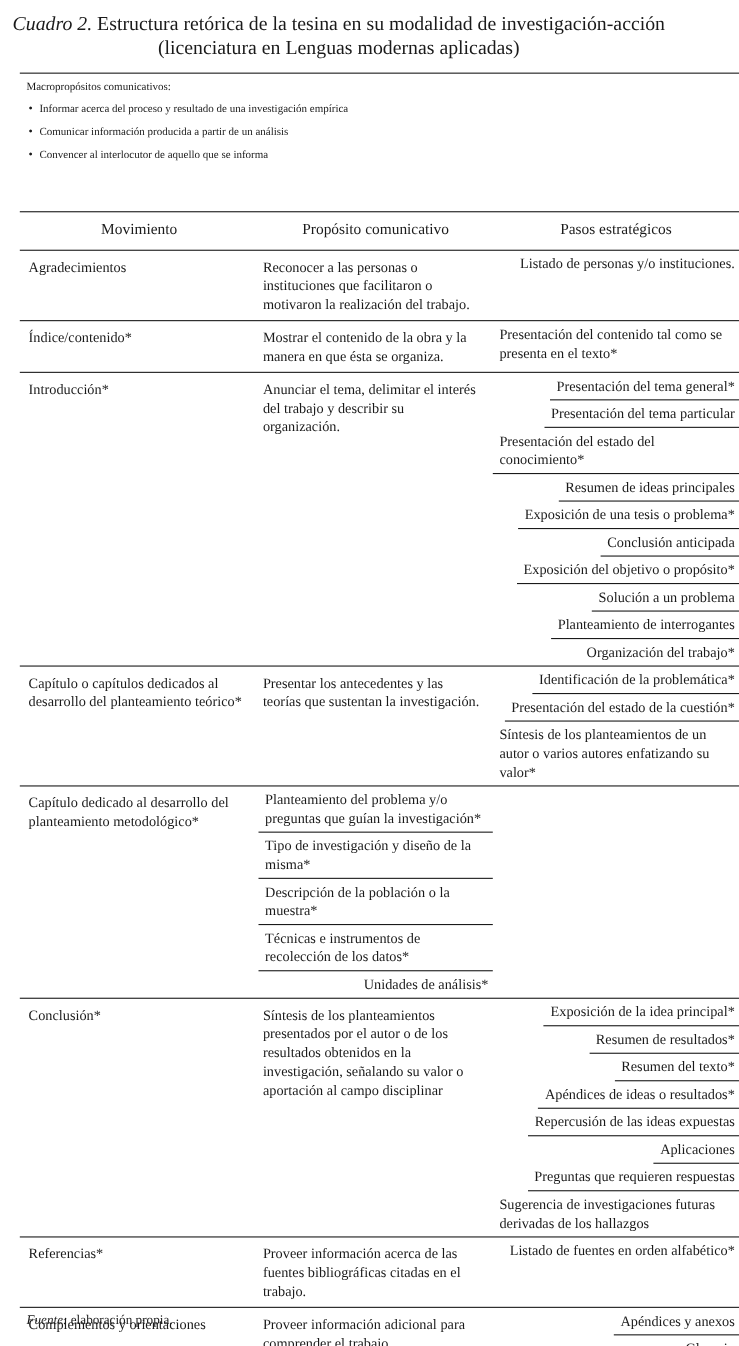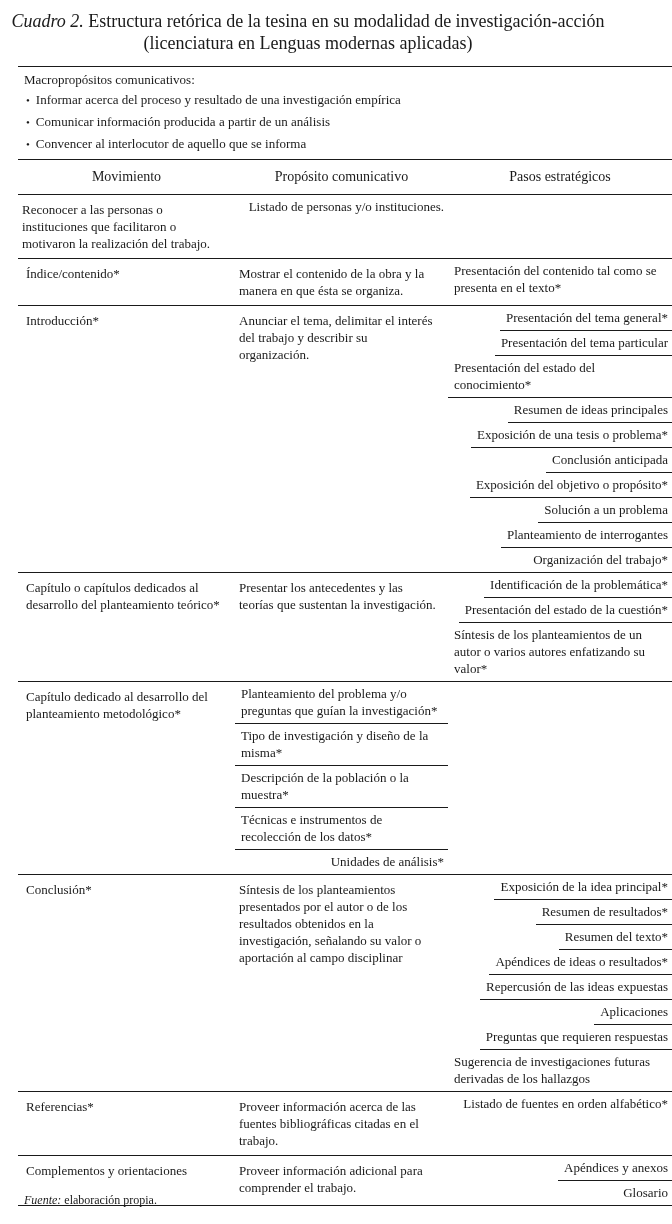--- a/index.html
+++ b/index.html
@@ -9,28 +9,28 @@
     color: #1a1a1a;
     position: relative;
   }
   .caption {
     position: absolute; left: 0; top: 10px; width: 616px;
     text-align: center; font-size: 18px; line-height: 22px;
   }
   .caption .lbl { font-style: italic; }
   .table-wrap { position: absolute; left: 18px; top: 66px; width: 654px; }
   .top-rule { border-top: 1.5px solid #1a1a1a; }
-  .macro { padding: 4px 0 4px 6px; font-size: 13px; line-height: 21px; }
+  .macro { padding: 4px 0 4px 6px; font-size: 10px; line-height: 21px; }
   .macro .head { line-height: 18px; }
   .macro ul { list-style: none; margin: 0; padding: 0; }
   .macro li::before { content: "\2022"; margin-right: 6px; margin-left: 2px; font-size: 11px; }
   .col-head {
     display: grid; grid-template-columns: 217px 213px 224px;
     border-top: 1.5px solid #1a1a1a; border-bottom: 1.5px solid #1a1a1a;
-    height: 34px; align-items: center; font-size: 14px;
+    height: 34px; align-items: center; font-size: 14px; margin-top: 36px;
   }
   .col-head div { text-align: center; }
   .row {
     display: grid; grid-template-columns: 217px 213px 224px;
     border-bottom: 1.5px solid #1a1a1a; font-size: 13px; line-height: 17px;
   }
   .cell { padding: 6px 6px 6px 8px; }
   .cell.mov { padding-left: 8px; }
   .cell.pro { padding-left: 4px; padding-right: 10px; }
   .pasos { display: flex; flex-direction: column; align-items: flex-end; }
@@ -57,20 +57,21 @@
       <li>Convencer al interlocutor de aquello que se informa</li>
     </ul>
   </div>
   <div class="col-head">
     <div>Movimiento</div>
     <div>Propósito comunicativo</div>
     <div>Pasos estratégicos</div>
   </div>
   <div id="rows">
       <div class="row">
+        <div class="cell mov">Agradecimientos</div>
         <div class="cell pro">Reconocer a las personas o instituciones que facilitaron o motivaron la realización del trabajo.</div>
         <div class="pasos">
           <div class="paso">Listado de personas y/o instituciones.</div>
         </div>
       </div>
       <div class="row">
         <div class="cell mov">Índice/contenido*</div>
         <div class="cell pro">Mostrar el contenido de la obra y la manera en que ésta se organiza.</div>
         <div class="pasos">
           <div class="paso">Presentación del contenido tal como se presenta en el texto*</div>

